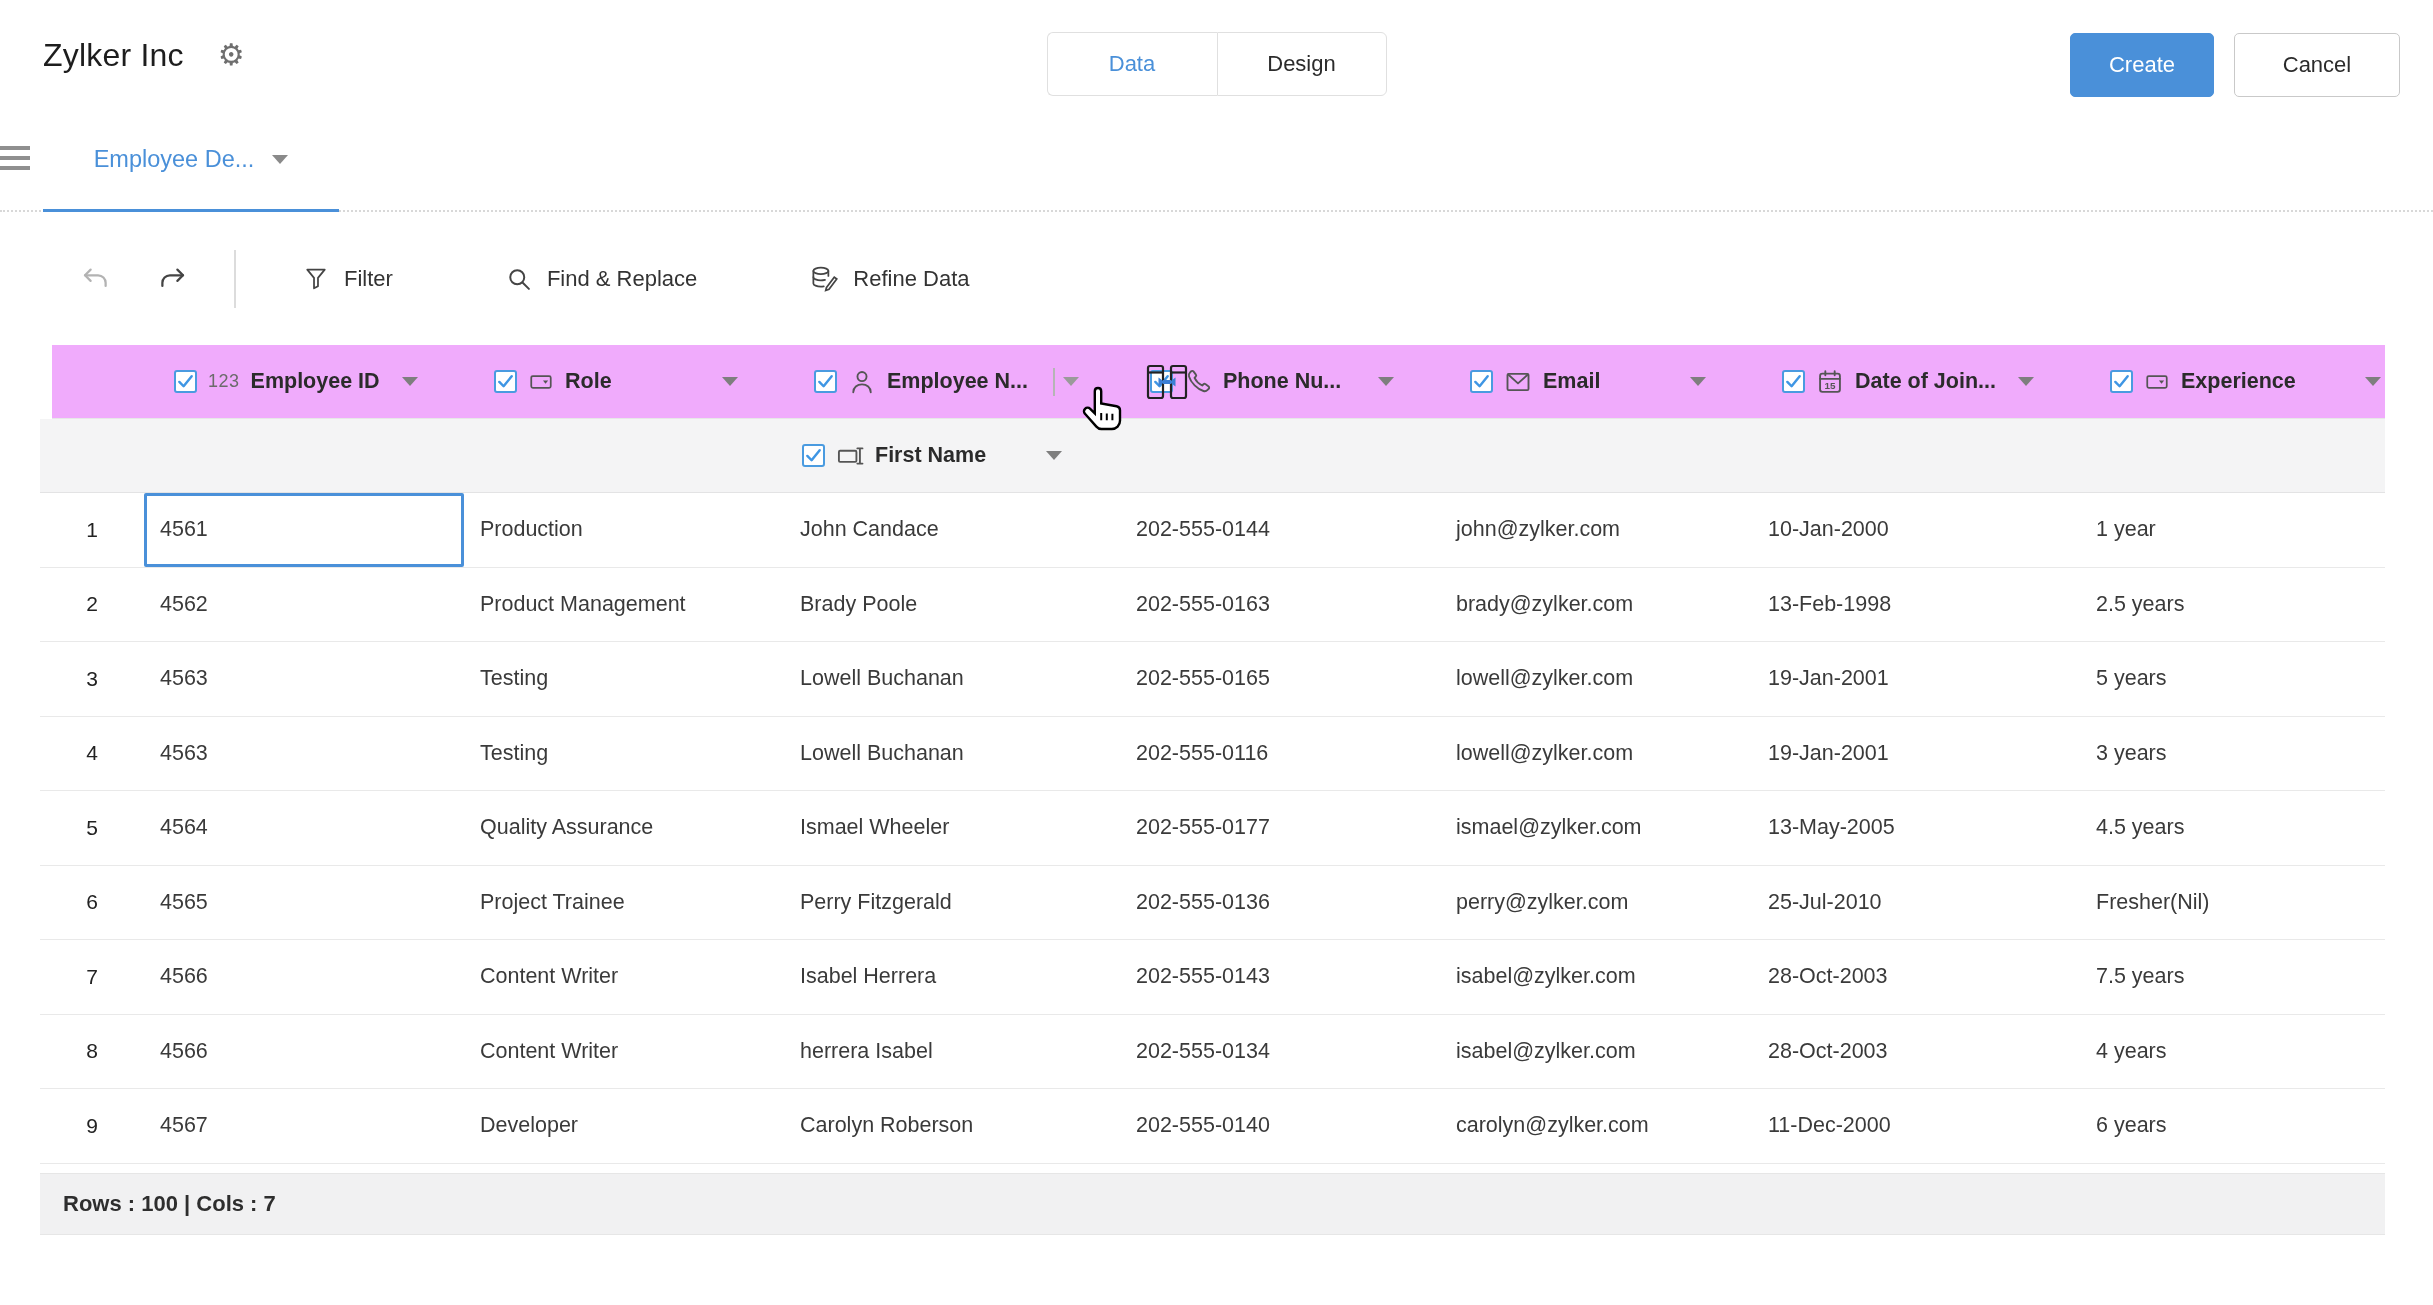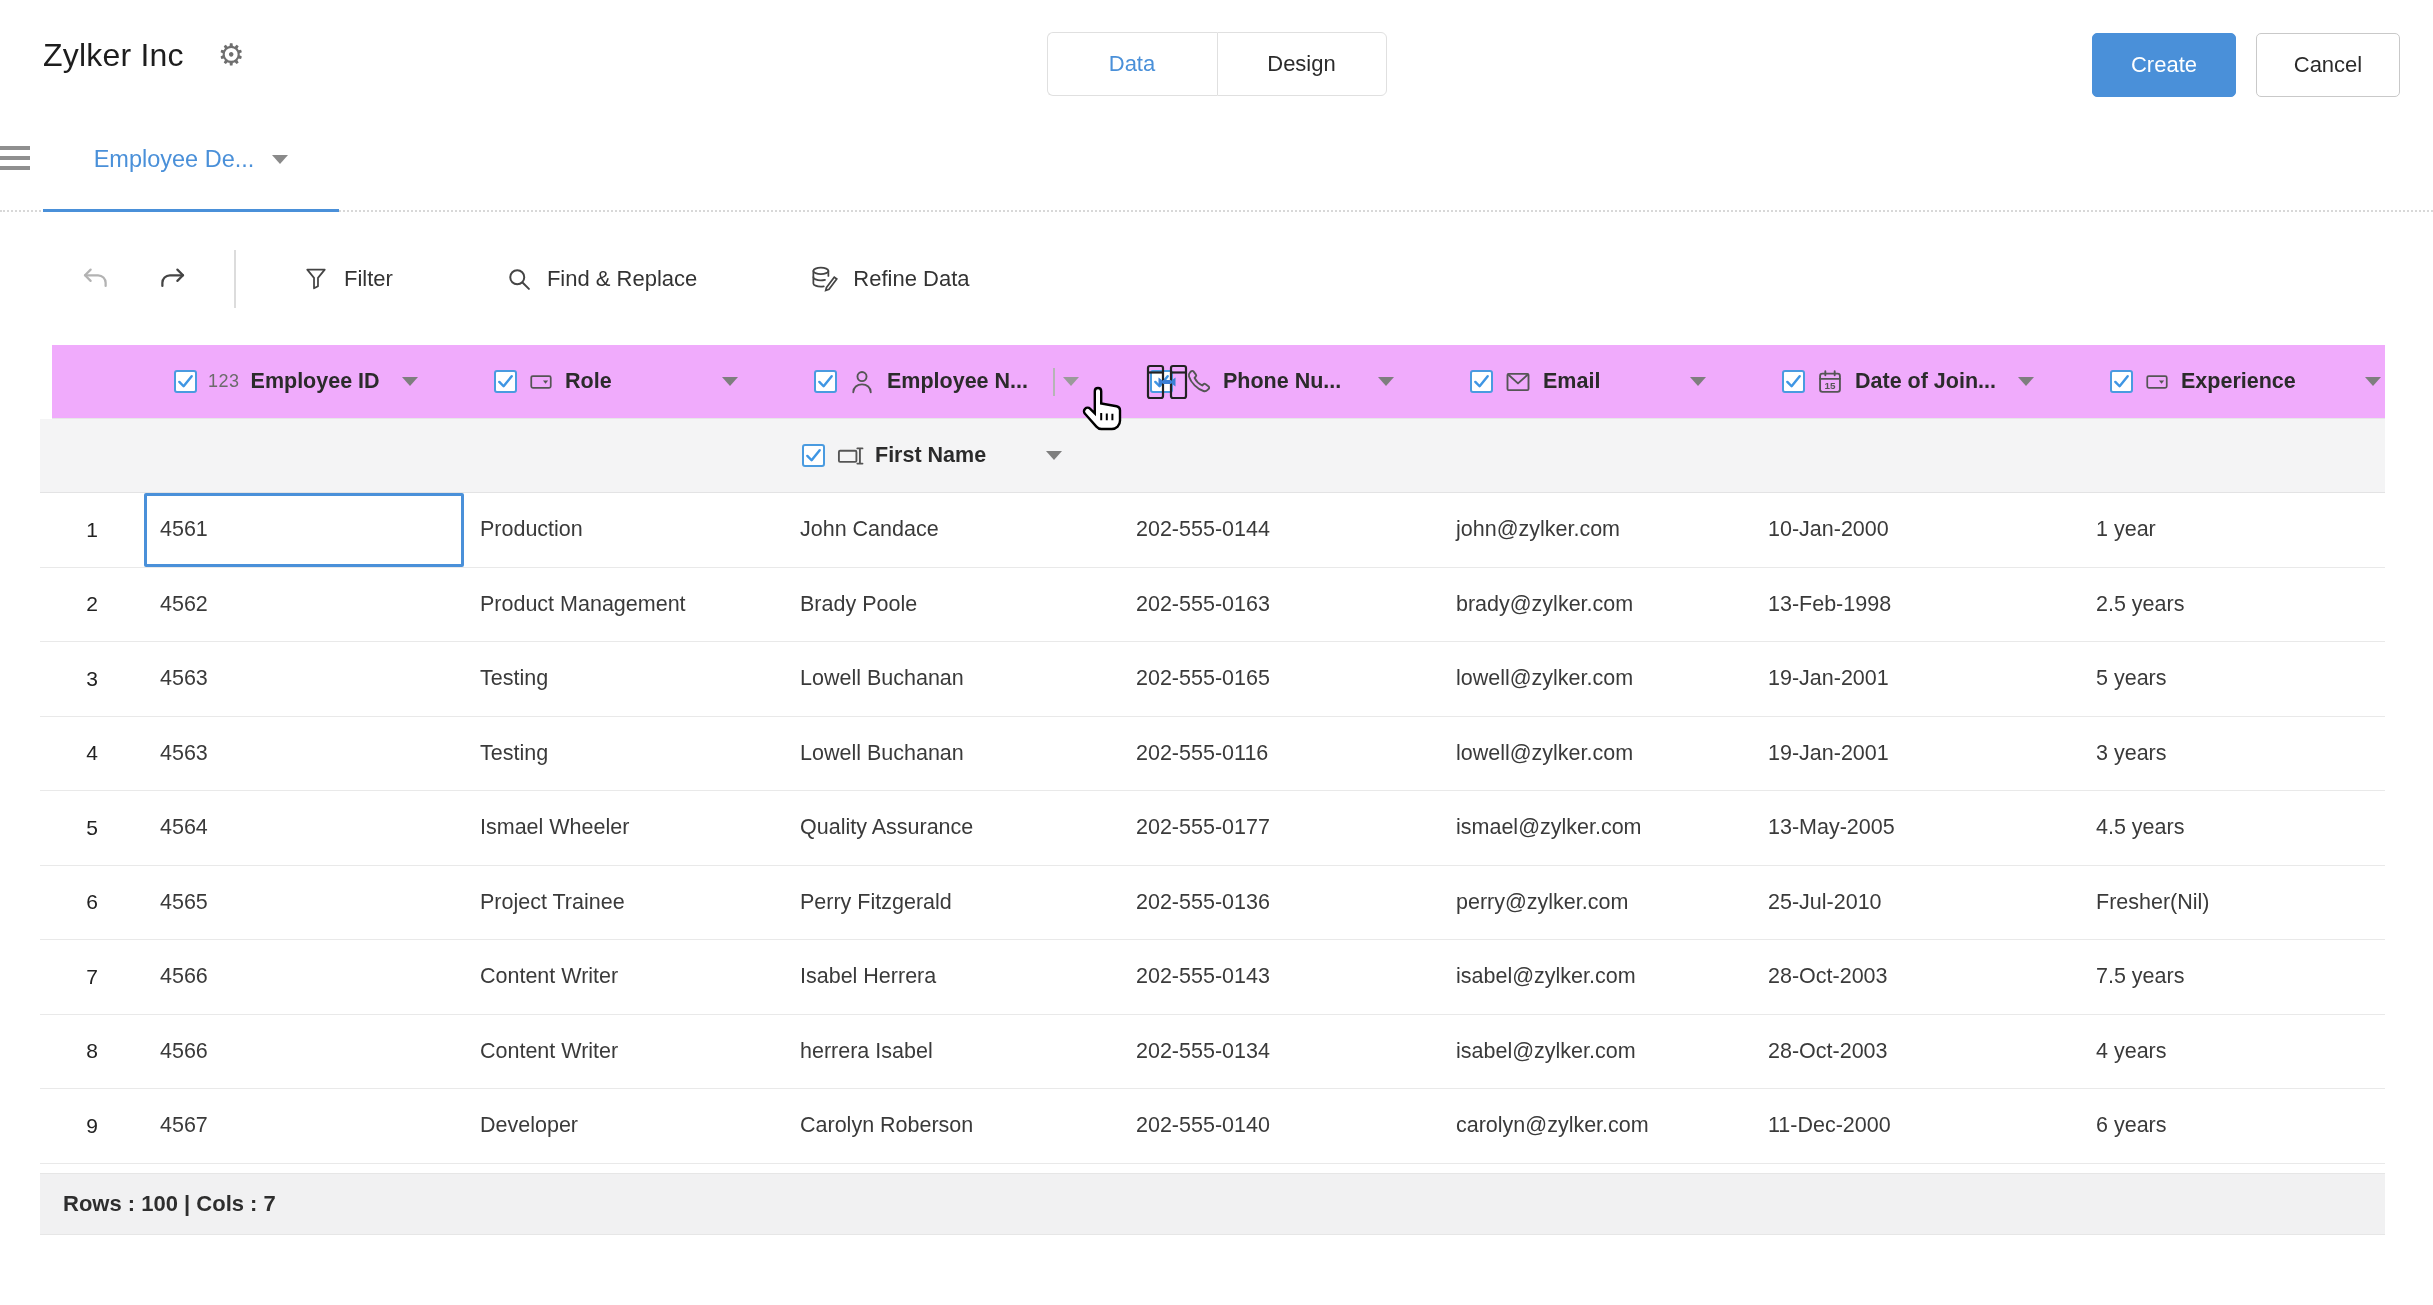--- a/index.html
+++ b/index.html
@@ -17,21 +17,21 @@
   .vs-btn { min-width:170px; padding:0 44px; background:#fff; border:1px solid #e0e0e0;
             font-size:22px; display:flex; align-items:center; justify-content:center; color:#2b2b2b; }
   .vs-btn.first { border-radius:6px 0 0 6px; border-right:none; }
   .vs-btn.last  { border-radius:0 6px 6px 0; }
   .vs-btn.active { color:#4a90d9; }
 
   .top-actions { position:absolute; right:33px; top:33px; display:flex; gap:20px; }
   .btn { height:64px; border-radius:5px; font-size:22px; display:flex; align-items:center;
          justify-content:center; cursor:pointer; }
   .btn-primary { width:144px; background:#4a90d9; color:#fff; border:1px solid #4a90d9; }
-  .btn-secondary { width:144px; background:#fff; color:#2b2b2b; border:1px solid #c9c9c9; }
+  .btn-secondary { width:166px; background:#fff; color:#2b2b2b; border:1px solid #c9c9c9; }
 
   
   .tabstrip { position:absolute; left:0; top:110px; width:2433px; height:102px;
               border-bottom:2px dotted #d8d8d8; }
   .hamburger { position:absolute; left:0; top:36px; width:30px; cursor:pointer; }
   .hamburger div { height:3.5px; background:#8f8f8f; margin-bottom:6.5px; }
   .sheet-tab { position:absolute; left:43px; top:0; height:102px; width:296px;
                display:flex; align-items:center; justify-content:center; gap:18px;
                border-bottom:3px solid #4a90d9; cursor:pointer; }
   .sheet-tab-label { font-size:23.5px; color:#4a90d9; }
@@ -353,22 +353,22 @@
           <div class="dcell">Testing</div>
           <div class="dcell">Lowell Buchanan</div>
           <div class="dcell">202-555-0116</div>
           <div class="dcell">lowell@zylker.com</div>
           <div class="dcell">19-Jan-2001</div>
           <div class="dcell">3 years</div>
         </div>
         <div class="grid-row drow">
           <div class="rownum">5</div>
           <div class="dcell">4564</div>
+          <div class="dcell">Quality Assurance</div>
           <div class="dcell">Ismael Wheeler</div>
-          <div class="dcell">Quality Assurance</div>
           <div class="dcell">202-555-0177</div>
           <div class="dcell">ismael@zylker.com</div>
           <div class="dcell">13-May-2005</div>
           <div class="dcell">4.5 years</div>
         </div>
         <div class="grid-row drow">
           <div class="rownum">6</div>
           <div class="dcell">4565</div>
           <div class="dcell">Project Trainee</div>
           <div class="dcell">Perry Fitzgerald</div>

